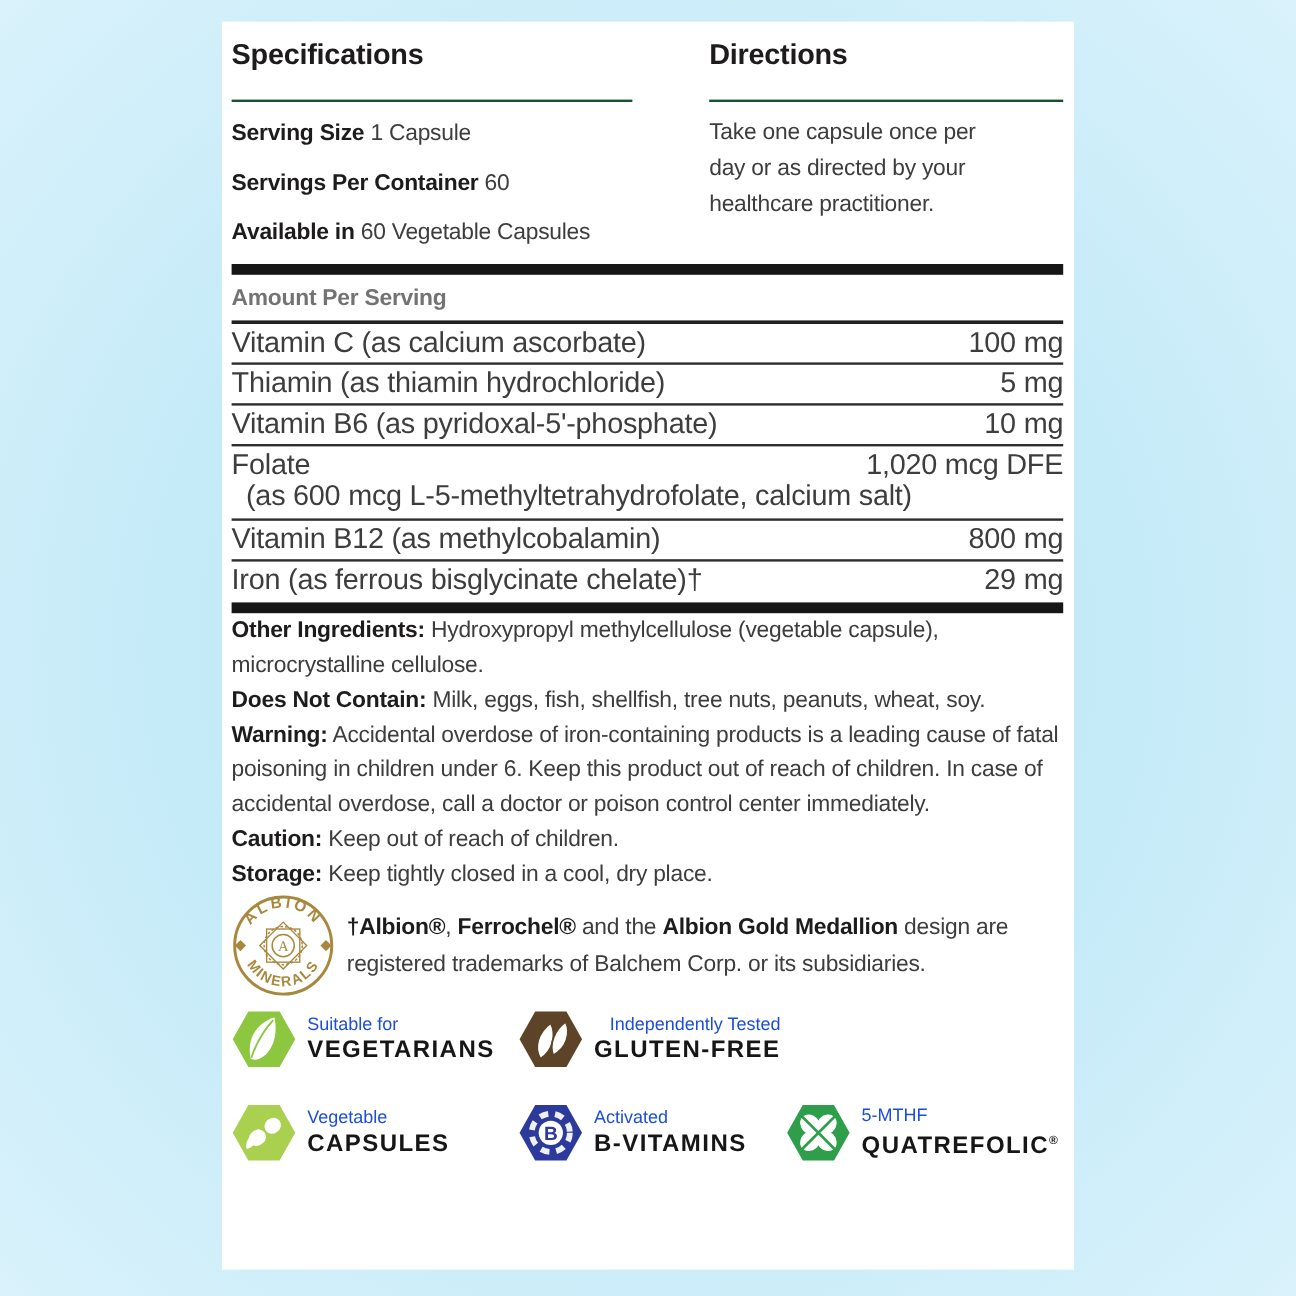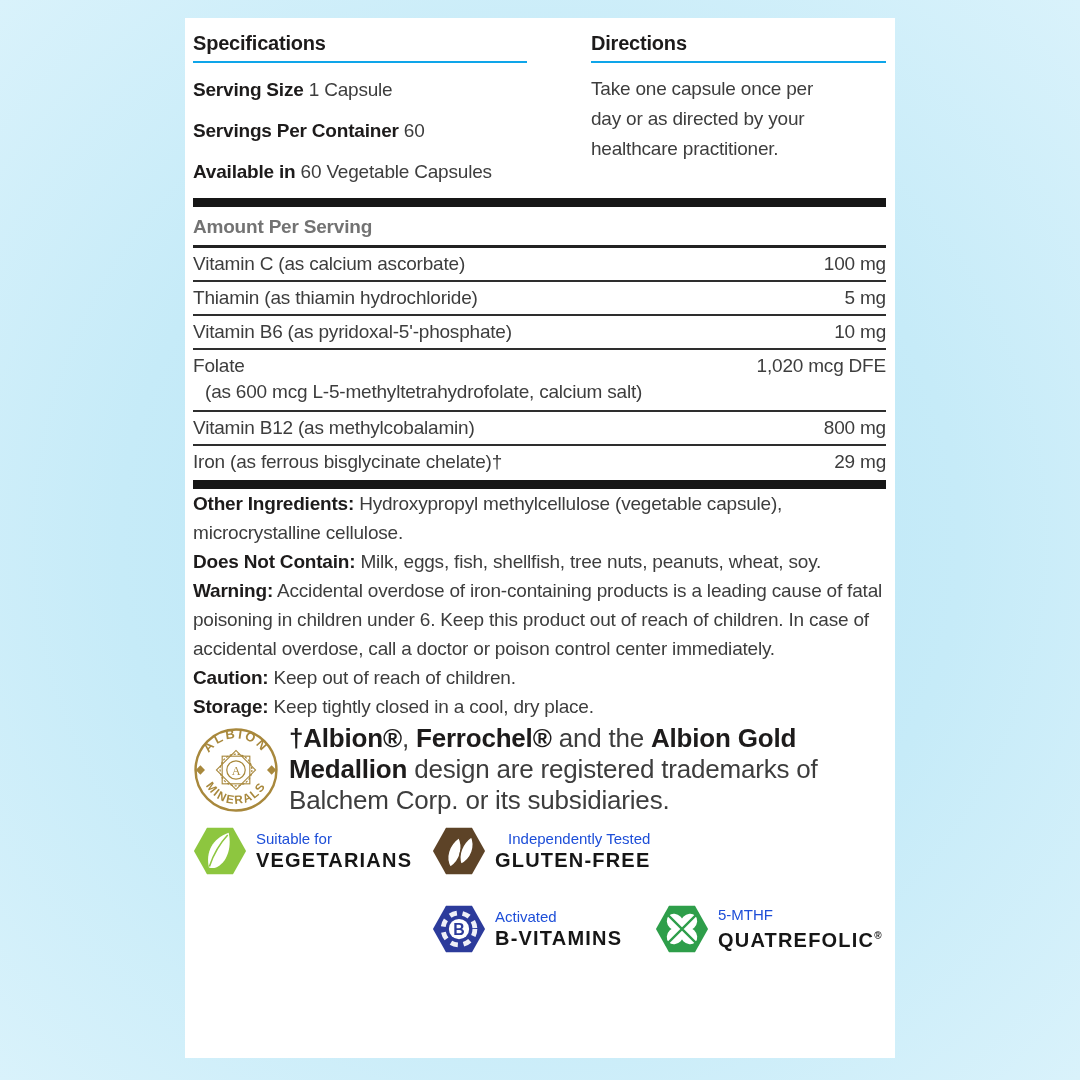--- a/index.html
+++ b/index.html
@@ -11,42 +11,42 @@
   .panel{
     position:absolute;left:185px;top:18px;width:710px;height:1040px;
     background:#ffffff;box-sizing:border-box;padding:14px 9px 0 8px;
     color:#3d3d3d;letter-spacing:-0.2px;
   }
   
   .top{display:flex;}
   .col-spec{width:334px;}
   .col-gap{width:30px;}
   .col-dir{flex:1;margin-left:34px;}
-  .sec-head{font-size:20px;font-weight:bold;color:#1d1b1b;margin:0;
-    padding-bottom:6px;border-bottom:2px solid #0ea5e9;}
+  .sec-head{font-size:24px;font-weight:bold;color:#1d1b1b;margin:0;
+    padding-bottom:23px;border-bottom:2px solid #14532d;}
   .spec-row{margin-top:13px;font-size:19px;line-height:28px;}
   .spec-row .b{font-weight:bold;color:#1d1b1b;}
   .dir-text{margin-top:11px;font-size:19px;line-height:30px;width:252px;}
   
   .bar{height:9px;background:#161616;margin-top:12px;}
   .bar2{height:9px;background:#161616;margin-top:2px;}
   
   .aps{font-size:19px;font-weight:bold;color:#737373;padding:9px 0 7px;
     border-bottom:3px solid #222;}
-  .frow{font-size:19px;line-height:24px;padding:4px 0;border-bottom:2px solid #2e2e2e;}
+  .frow{font-size:24px;line-height:24px;padding:4px 0;border-bottom:2px solid #2e2e2e;}
   .frow.last{border-bottom:none;}
   .fline{display:flex;justify-content:space-between;}
   .fsub{padding-left:12px;line-height:28px;}
   .famount{white-space:nowrap;padding-left:10px;}
   
   .para{font-size:19px;line-height:29px;}
   .b{font-weight:bold;color:#1d1b1b;}
   
   .albion{display:flex;align-items:center;margin-top:2px;}
-  .albion-text{margin-left:10px;font-size:26px;line-height:31px;width:596px;}
+  .albion-text{margin-left:10px;font-size:19px;line-height:31px;width:596px;}
   
   .badges{position:relative;height:134px;margin-top:8px;}
   .badge{position:absolute;display:flex;align-items:center;}
   .badge .txt{margin-left:9px;}
   .badge .small{font-size:15px;line-height:18px;color:#1d4ed8;letter-spacing:0;}
   .badge .big{font-size:20px;font-weight:bold;line-height:24px;color:#161616;letter-spacing:1.2px;}
   .badge .big sup{font-size:10px;}
   .b1{left:0;top:0;} .b2{left:239px;top:0;text-align:right;}
   .b3{left:0;top:78px;} .b4{left:239px;top:78px;} .b5{left:462px;top:78px;}
 </style>
@@ -170,20 +170,34 @@
           <polygon points="1,28 14.5,4 41.5,4 55,28 41.5,52 14.5,52" fill="#5d4327"></polygon>
           <path d="M19 45 C13 35 17 22 28 14 C33 24 30 38 19 45 Z" fill="#ffffff" stroke-width="1.6" stroke="#5d4327"></path>
           <path d="M30 42 C26.5 32 31 20 41 13 C45.5 23 41.5 36 30 42 Z" fill="#ffffff" stroke-width="1.6" stroke="#5d4327"></path>
         </svg>
         <div class="txt">
           <div class="small">Independently Tested</div>
           <div class="big">GLUTEN-FREE</div>
         </div>
       </div>
 
+      <div class="badge b3">
+        <svg width="54" height="54" viewBox="0 0 56 56">
+          <polygon points="1,28 14.5,4 41.5,4 55,28 41.5,52 14.5,52" fill="#a9d04e"></polygon>
+          <g transform="rotate(-38 29 27)">
+            <rect x="13" y="20.5" width="15.2" height="13" rx="6.5" fill="#ffffff"></rect>
+            <rect x="30" y="20.5" width="14.6" height="13" rx="6.5" fill="#ffffff"></rect>
+          </g>
+          <path d="M13 42 C11.5 35.5 15 30 22 28.5 C23 35 19.5 40.5 13 42 Z" fill="#ffffff"></path>
+        </svg>
+        <div class="txt">
+          <div class="small">Vegetable</div>
+          <div class="big">CAPSULES</div>
+        </div>
+      </div>
 
       <div class="badge b4">
         <svg width="54" height="54" viewBox="0 0 56 56">
           <polygon points="1,28 14.5,4 41.5,4 55,28 41.5,52 14.5,52" fill="#2c3b9b"></polygon>
           <circle cx="28" cy="28" r="16.5" fill="none" stroke="#ffffff" stroke-width="5" stroke-dasharray="7.5 6" opacity="0.92"></circle>
           <circle cx="28" cy="28" r="10.5" fill="#ffffff"></circle>
           <text x="28" y="34" font-size="16.5" font-weight="bold" text-anchor="middle" font-family="Liberation Sans, sans-serif" fill="#2c3b9b">B</text>
         </svg>
         <div class="txt">
           <div class="small">Activated</div>

